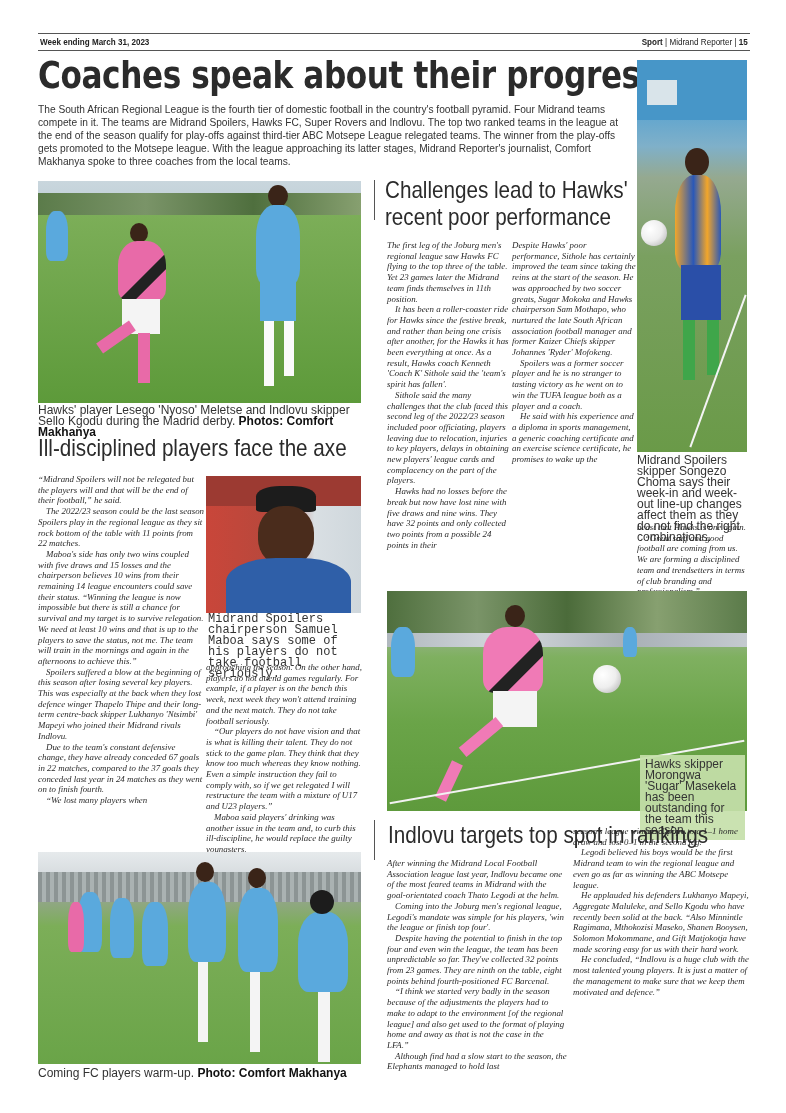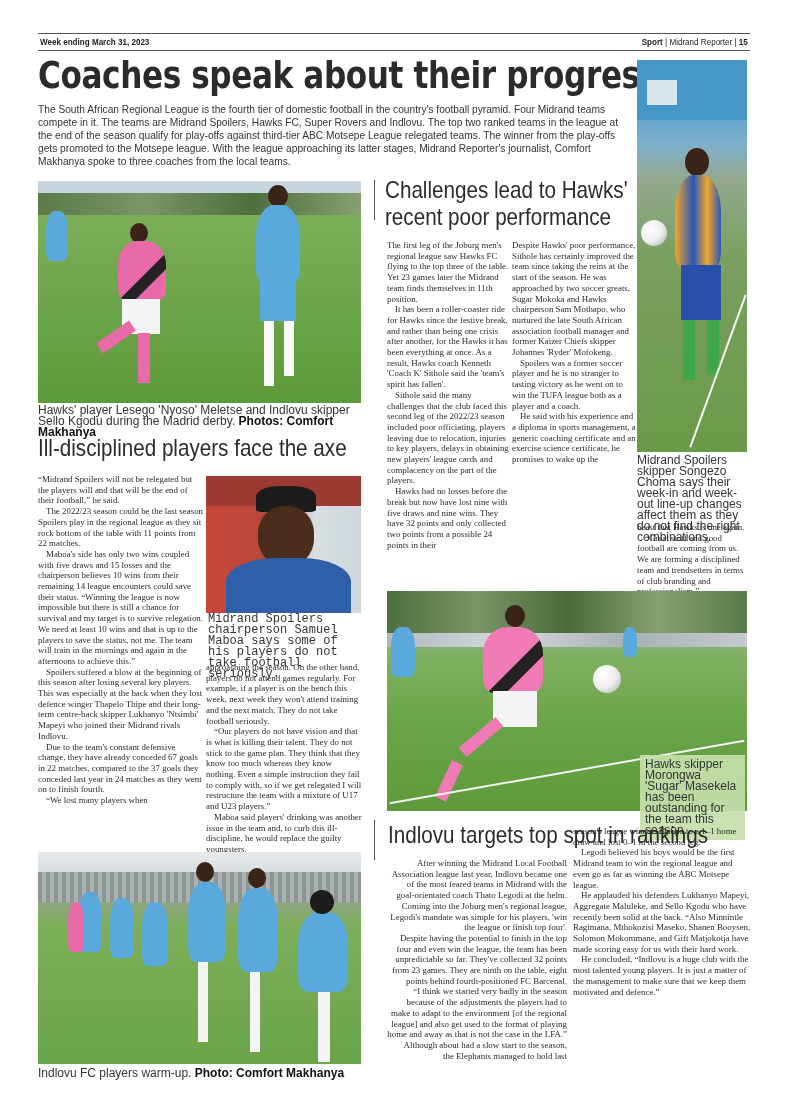--- a/index.html
+++ b/index.html
@@ -24,21 +24,21 @@
   .player { position: absolute; border-radius: 40% 40% 20% 20%; }
   .head { position: absolute; border-radius: 50%; background: #3a2418; }
   .ball { position: absolute; border-radius: 50%; background: radial-gradient(circle at 35% 35%, #fff 0%, #eee 50%, #aaa 100%); }
 
   .caption { font-family: "Liberation Sans", sans-serif; font-size: 12px; line-height: 11px; color: #333; }
   .caption b { font-weight: bold; color: #111; }
 
   .subhead { font-family: "Liberation Sans", sans-serif; font-size: 24px; line-height: 26px; color: #2b2b2b; transform: scaleX(0.86); transform-origin: left top; white-space: nowrap; }
 
   .col { font-family: "Liberation Serif", serif; font-size: 8.9px; line-height: 10.7px; color: #2a2a2a; text-align: left; }
-  .col p { text-indent: 0; }
+  .col p { text-indent: 0; font-style: italic; }
   .col p + p { text-indent: 8px; }
 
   .vline { background: #555; width: 1px; }
 
   .overlay-caption { background: rgba(198, 224, 170, 0.92); padding: 4px 5px; }
 </style>
 </head>
 <body>
 
 <div class="abs masthead">
@@ -144,26 +144,26 @@
   <div class="player" style="left:4px; top:36px; width:24px; height:50px; background:#5aa9dd;"></div>
   <div class="player" style="left:236px; top:36px; width:14px; height:30px; background:#5aa9dd;"></div>
   <div class="abs" style="left:0; top:180px; width:360px; height:2px; background:#f2f2f2; transform: rotate(-10deg);"></div>
 </div>
 <div class="abs caption overlay-caption" style="left:640px; top:755px; width:105px;">Hawks skipper Morongwa 'Sugar' Masekela has been outstanding for the team this season.</div>
 
 <div class="abs vline" style="left:374px; top:820px; height:40px;"></div>
 
 <div class="abs subhead" style="left:388px; top:822px;">Indlovu targets top spot in rankings</div>
 
-<div class="abs col" style="left:387px; top:858px; width:180px;text-align:right;">
+<div class="abs col" style="left:387px; top:858px; width:180px;">
   <p>After winning the Midrand Local Football Association league last year, Indlovu became one of the most feared teams in Midrand with the goal-orientated coach Thato Legodi at the helm.</p>
   <p>Coming into the Joburg men's regional league, Legodi's mandate was simple for his players, 'win the league or finish top four'.</p>
   <p>Despite having the potential to finish in the top four and even win the league, the team has been unpredictable so far. They've collected 32 points from 23 games. They are ninth on the table, eight points behind fourth-positioned FC Barcenal.</p>
   <p>“I think we started very badly in the season because of the adjustments the players had to make to adapt to the environment [of the regional league] and also get used to the format of playing home and away as that is not the case in the LFA.”</p>
-  <p>Although about had a slow start to the season, the Elephants managed to hold last</p>
+  <p>Although find had a slow start to the season, the Elephants managed to hold last</p>
 </div>
 
 <div class="abs col" style="left:573px; top:826px; width:178px;">
   <p>season's league winners Opopo to a 1–1 home draw and lost 0–1 in the second leg.</p>
   <p>Legodi believed his boys would be the first Midrand team to win the regional league and even go as far as winning the ABC Motsepe league.</p>
   <p>He applauded his defenders Lukhanyo Mapeyi, Aggregate Maluleke, and Sello Kgodu who have recently been solid at the back. “Also Minnintle Ragimana, Mthokozisi Maseko, Shanen Booysen, Solomon Mokommane, and Gift Matjokotja have made scoring easy for us with their hard work.</p>
   <p>He concluded, “Indlovu is a huge club with the most talented young players. It is just a matter of the management to make sure that we keep them motivated and defence.”</p>
 </div>
 
 <div class="abs photo" style="left:38px; top:852px; width:323px; height:212px; background: linear-gradient(180deg,#e6eaec 0%,#d8dde0 10%,#9aa39a 18%,#7cae58 35%,#6aa448 100%);">
@@ -176,15 +176,15 @@
   <div class="player" style="left:260px; top:60px; width:50px; height:80px; background:#5aa9dd;"></div>
   <div class="head" style="left:158px; top:10px; width:18px; height:20px;"></div>
   <div class="head" style="left:210px; top:16px; width:18px; height:20px;"></div>
   <div class="head" style="left:272px; top:38px; width:24px; height:24px; background:#1c1c1c;"></div>
   <div class="abs" style="left:160px; top:110px; width:10px; height:80px; background:#f4f4f4;"></div>
   <div class="abs" style="left:212px; top:120px; width:10px; height:80px; background:#f4f4f4;"></div>
   <div class="abs" style="left:280px; top:140px; width:12px; height:70px; background:#f4f4f4;"></div>
   <div class="player" style="left:30px; top:50px; width:16px; height:50px; background:#e86aa8;"></div>
 </div>
 <div class="abs caption" style="left:38px; top:1068px; width:323px;">
-  <span>Indlovu FC players warm-up.</span>
+  <span>Coming FC players warm-up.</span>
   <b>Photo: Comfort Makhanya</b>
 </div>
 
 </body></html>

